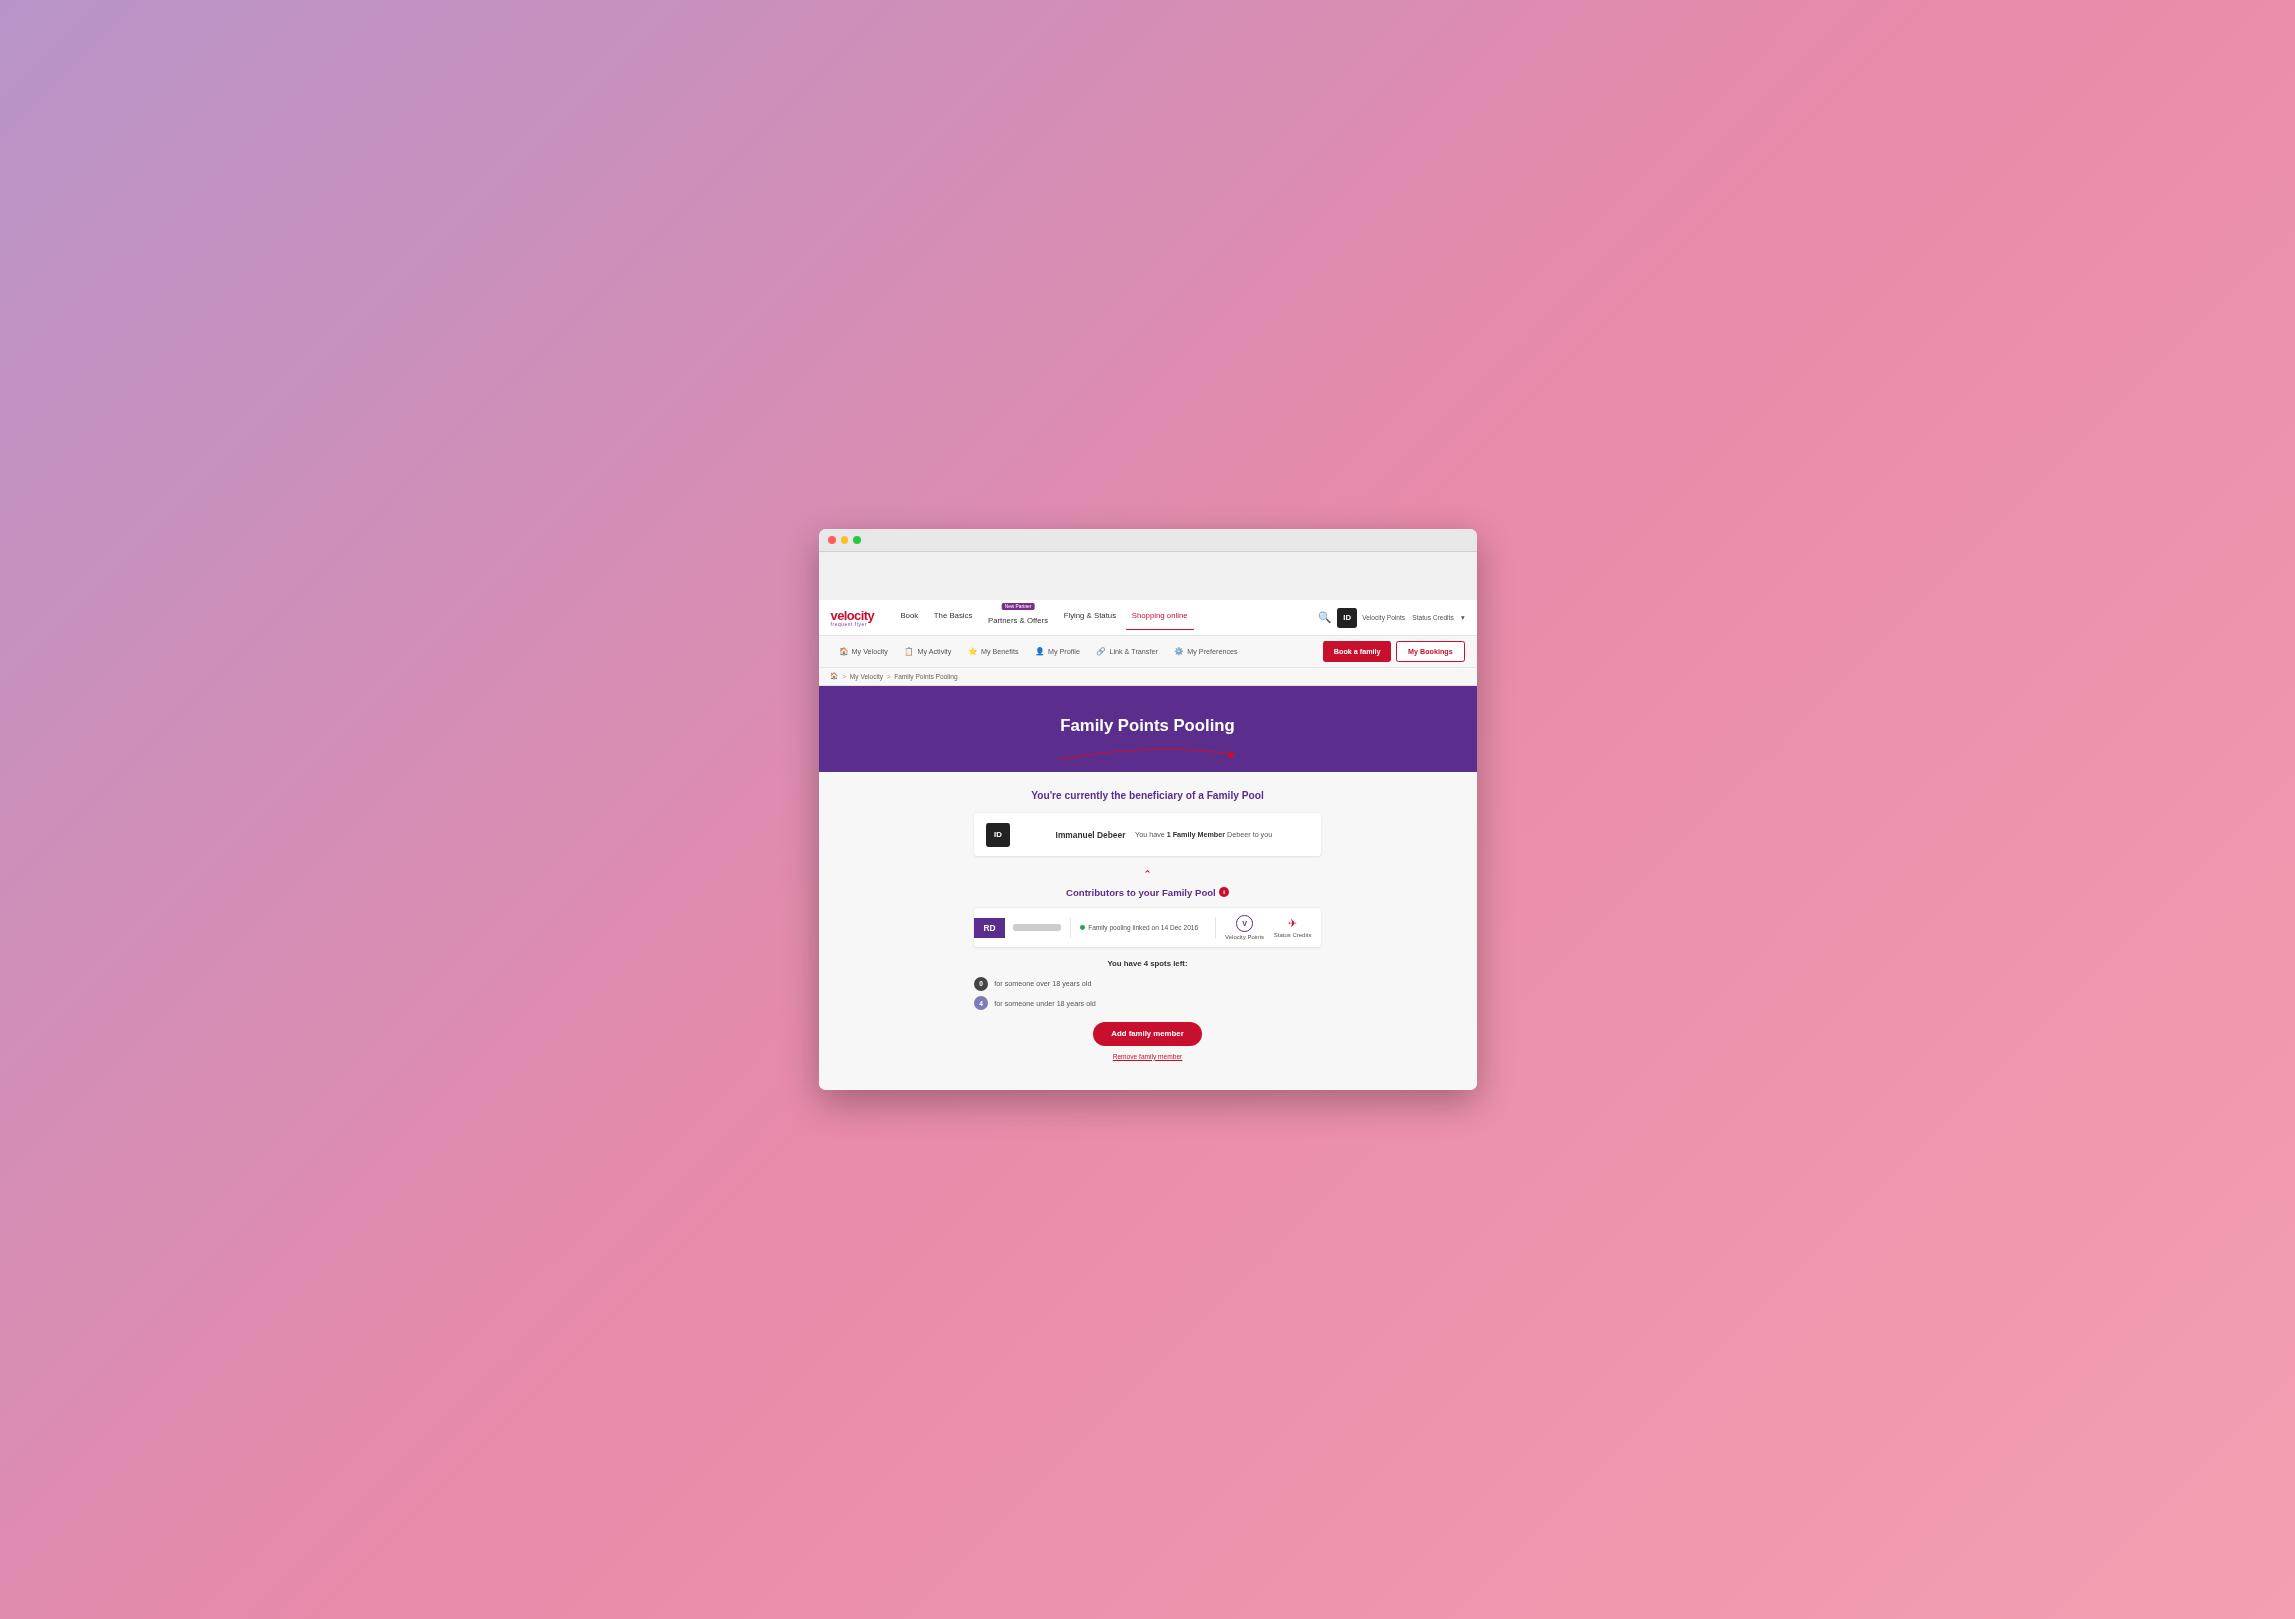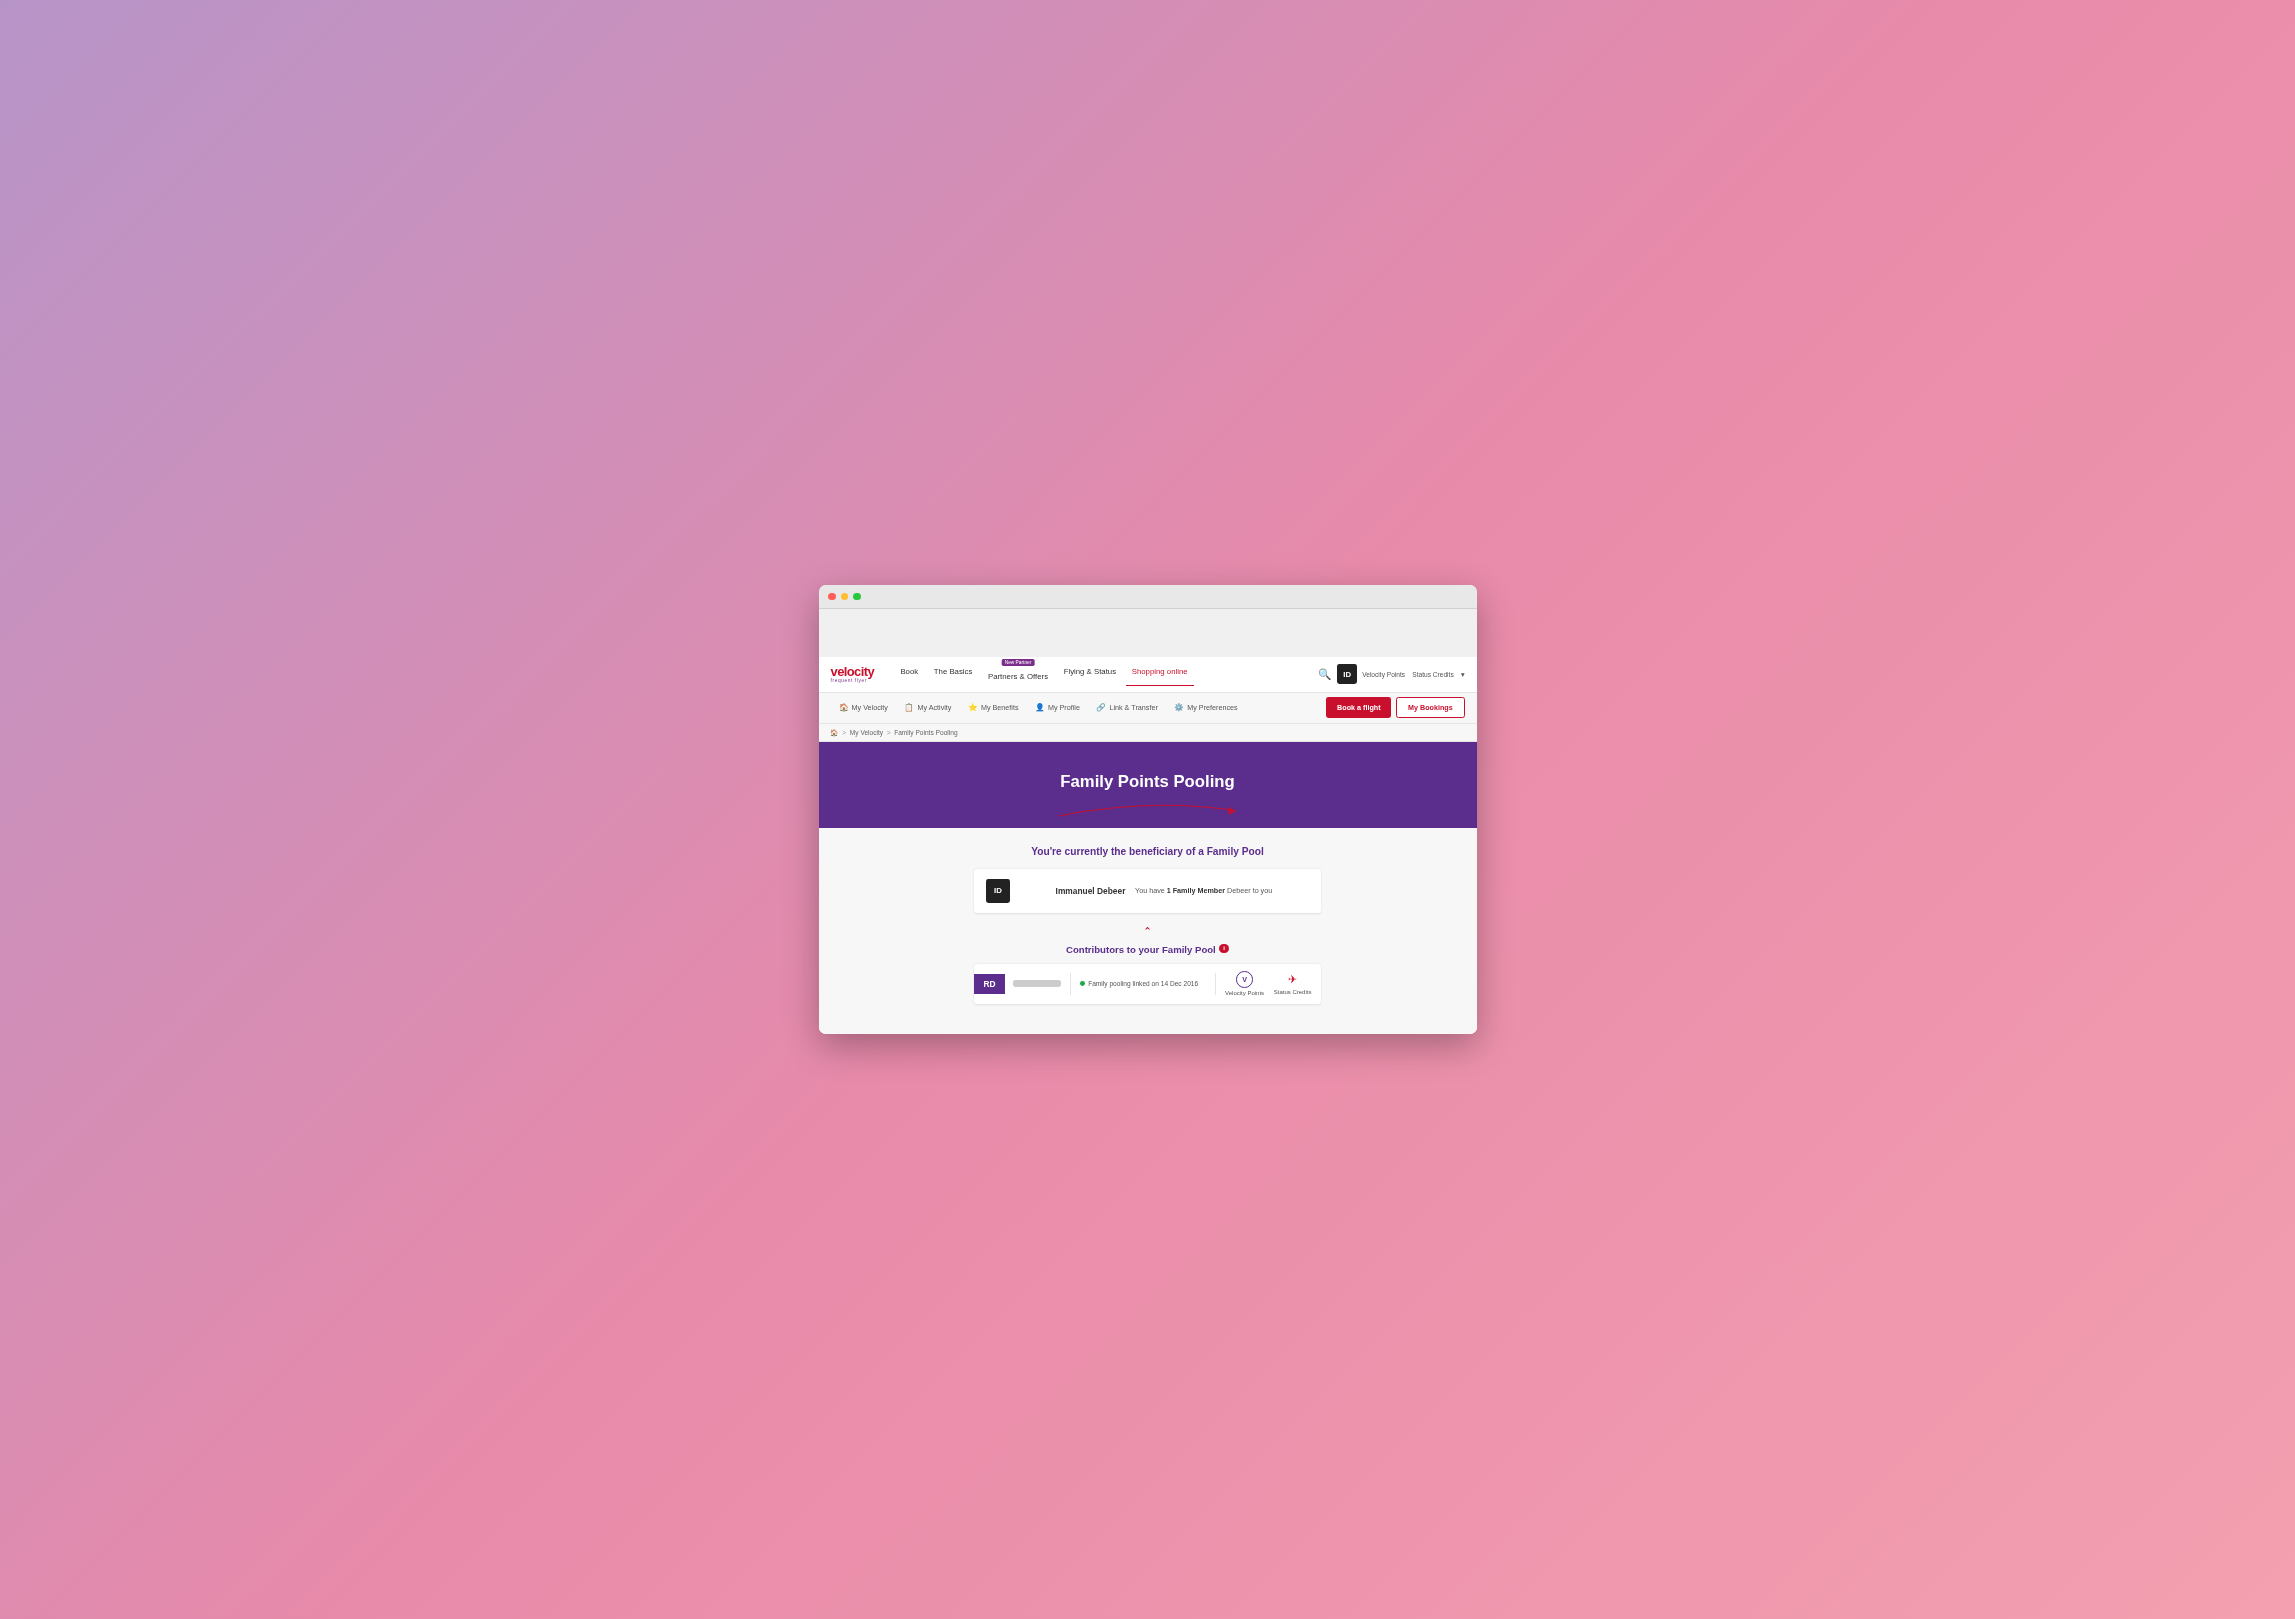--- a/index.html
+++ b/index.html
@@ -506,21 +506,21 @@
         <div class="subnav-item">
           <span class="subnav-icon">🔗</span>
           <span>Link &amp; Transfer</span>
         </div>
         <div class="subnav-item">
           <span class="subnav-icon">⚙️</span>
           <span>My Preferences</span>
         </div>
       </div>
       <div class="subnav-right">
-        <button class="btn-book-flight">Book a flight</button>
+        <button class="btn-book-flight">Book a family</button>
         <button class="btn-my-bookings">My Bookings</button>
       </div>
     </div>
 
     <div class="breadcrumb">
       <span>🏠</span>
       <span class="breadcrumb-sep">&gt;</span>
       <a>My Velocity</a>
       <span class="breadcrumb-sep">&gt;</span>
       <span>Family Points Pooling</span>
@@ -567,17 +567,32 @@
             <div class="velocity-v">V</div>
             <div>Velocity Points</div>
           </div>
           <div class="points-col">
             <span class="plane-icon">✈</span>
             <div>Status Credits</div>
           </div>
         </div>
       </div>
 
+      <div class="spots-section">
+        <p class="spots-title">You have 4 spots left:</p>
+
+        <div class="spot-row">
+          <div class="spot-badge spot-badge-dark">0</div>
+          <span class="spot-label">for someone over 18 years old</span>
+        </div>
+        <div class="spot-row">
+          <div class="spot-badge spot-badge-purple">4</div>
+          <span class="spot-label">for someone under 18 years old</span>
+        </div>
+
+        <button class="btn-add-member">Add family member</button>
+        <a class="link-remove">Remove family member</a>
+      </div>
 
     </div>
   </div>
 </div>
 
 
 </body></html>

